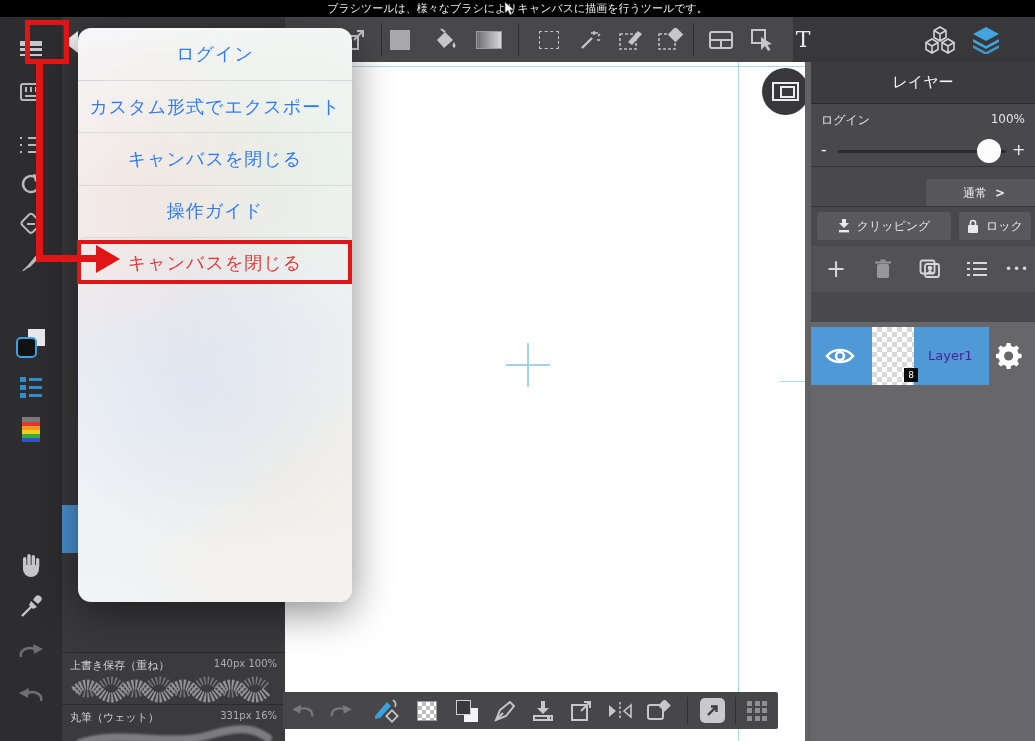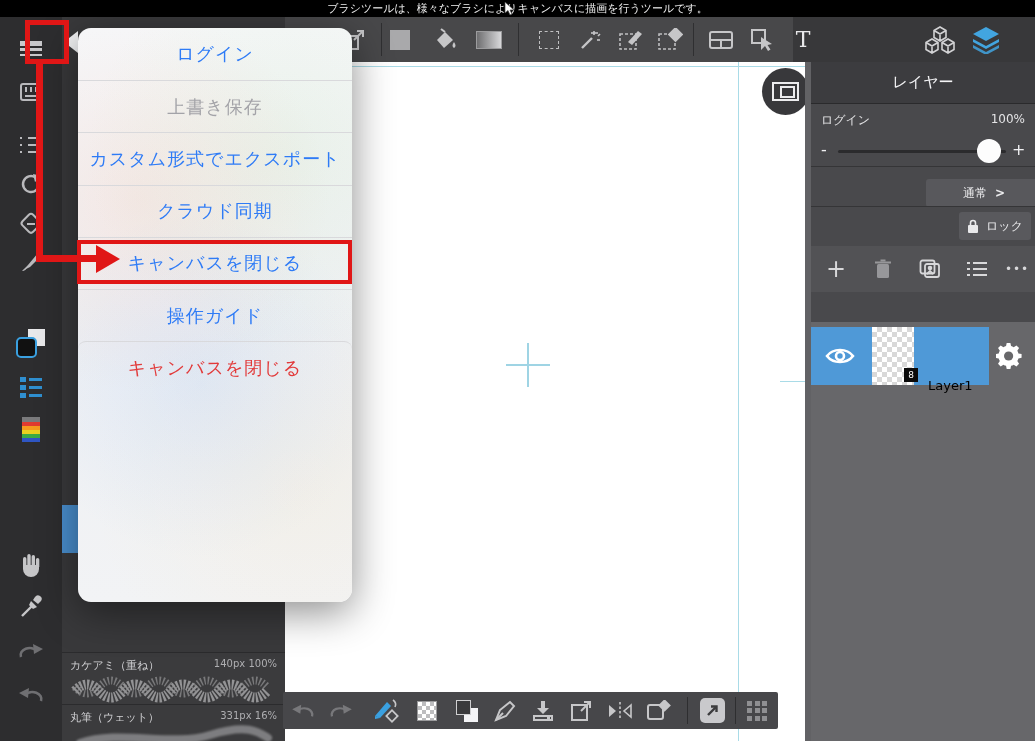--- a/index.html
+++ b/index.html
@@ -59,21 +59,21 @@
   .rp-iconrow { position:absolute; left:6px; top:184px; width:224px; height:46px; background:#525255; }
   .rp-ico { position:absolute; top:0; height:46px; width:40px; display:flex; align-items:center; justify-content:center; color:#d8d8da; }
   .layer-list-label { position:absolute; left:6px; top:230px; width:224px; height:30px; background:#525255; color:#f0f0f2; font-size:12px; font-weight:bold; display:flex; align-items:center; padding-left:10px; }
   .layer-list { position:absolute; left:6px; top:260px; width:224px; height:419px; background:#67676a; }
   .layer-row-selected { position:absolute; left:0; top:5px; width:178px; height:58px; background:#4f99d7; display:flex; align-items:center; }
   .layer-thumb { position:absolute; left:61px; top:0; width:42px; height:58px; background:#fff;
     background-image: linear-gradient(45deg,#d8d8d8 25%,transparent 25%,transparent 75%,#d8d8d8 75%),
                       linear-gradient(45deg,#d8d8d8 25%,transparent 25%,transparent 75%,#d8d8d8 75%);
     background-size:10px 10px; background-position:0 0,5px 5px; }
   .layer-badge { position:absolute; left:93px; top:41px; width:14px; height:14px; background:#0a0a0a; color:#fff; font-size:9px; display:flex; align-items:center; justify-content:center; }
-  .layer-name { position:absolute; left:117px; top:21px; color:#000000; font-size:13px;margin-top:30px; }
+  .layer-name { position:absolute; left:117px; top:21px; color:#4c1d95; font-size:13px; }
   .slider-track { position:absolute; left:33px; top:88px; width:168px; height:3px; background:#2b2b2d; border-radius:2px; }
   .slider-handle { position:absolute; left:172px; top:77px; width:24px; height:24px; border-radius:50%; background:#fdfdfd; }
   .slider-sign { position:absolute; color:#f0f0f2; font-size:16px; top:78px; }
 
   
   .bottom-toolbar { left:283px; top:692px; width:495px; height:37px; background:#47474a; border-radius:2px; z-index:3; }
   .bb-icon { position:absolute; top:0; height:37px; width:36px; display:flex; align-items:center; justify-content:center; color:#c7c7c9; }
   .bb-div { position:absolute; top:5px; width:1px; height:27px; background:#2e2e30; }
   .checker-sq { width:20px; height:20px; background:#fff;
     background-image: linear-gradient(45deg,#bdbdbf 25%,transparent 25%,transparent 75%,#bdbdbf 75%),
@@ -313,21 +313,21 @@
         <polygon points="11,3 1,8 10,13" fill="#6f6f72"></polygon>
       </svg>
   </span>
 </div>
 
 <div class="abs brush-panel">
   <div class="brush-sliver-selected"></div>
 
 
   <div class="brush-row" style="top:635px;height:52px">
-    <span class="brush-name">カケアミ（重ね）</span>
+    <span class="brush-name">上書き保存（重ね）</span>
     <span class="brush-meta"><span>140px</span> <span>100%</span></span>
     <svg class="brush-stroke" width="205" height="30" viewBox="0 0 205 30">
       <g stroke="#a9a9ab" fill="none" opacity="0.8">
         <path d="M5 18 q12 -13 24 0 t24 0 t24 0 t24 0 t24 0 t24 0 t24 0 t24 0" stroke-width="10" stroke-dasharray="2 1.5"></path>
         <path d="M5 14 q12 13 24 0 t24 0 t24 0 t24 0 t24 0 t24 0 t24 0 t24 0" stroke-width="8" stroke-dasharray="1.5 2" opacity="0.7"></path>
       </g>
     </svg>
   </div>
 
   <div class="brush-row" style="top:687px;height:54px">
@@ -363,20 +363,27 @@
   <div class="abs slider-handle"></div>
   <span class="abs slider-sign" style="left:207px">+</span>
 
   <div class="abs rp-divider" style="top:104px"></div>
   <div class="blend-box">
     <span>通常</span>
     <span style="font-weight:bold">&gt;</span>
   </div>
 
   <div class="abs rp-divider" style="top:144px"></div>
+  <div class="rp-btn" style="left:12px;top:150px;width:134px">
+    <svg width="12" height="14" viewBox="0 0 12 14">
+        <polygon points="6,9 1,4 4,4 4,0 8,0 8,4 11,4" fill="#e9e9eb"></polygon>
+        <rect x="1" y="11" width="10" height="2.4" fill="#e9e9eb"></rect>
+      </svg>
+    <span>クリッピング</span>
+  </div>
   <div class="rp-btn" style="left:154px;top:150px;width:72px">
     <svg width="12" height="14" viewBox="0 0 12 14">
         <rect x="1" y="6" width="10" height="8" rx="1" fill="#e9e9eb"></rect>
         <path d="M3.5 6 V4 a2.5 2.5 0 0 1 5 0 V6" fill="none" stroke="#e9e9eb" stroke-width="1.6"></path>
       </svg>
     <span>ロック</span>
   </div>
 
   <div class="rp-iconrow">
     <span class="rp-ico" style="left:5px;font-size:24px">+</span>
@@ -513,23 +520,21 @@
         <i></i>
         <i></i>
         <i></i>
       </span>
   </span>
 </div>
 
 <div class="abs popover-arrow"></div>
 <div class="abs popover">
   <div class="menu-item">ログイン</div>
-  <div class="menu-item disabled">上書き保存</div>
   <div class="menu-item">カスタム形式でエクスポート</div>
-  <div class="menu-item">クラウド同期</div>
   <div class="menu-item">キャンバスを閉じる</div>
   <div class="menu-item">操作ガイド</div>
   <div class="menu-item destructive">キャンバスを閉じる</div>
 </div>
 
 <div class="abs anno anno-box1"></div>
 <div class="abs anno anno-vline"></div>
 <div class="abs anno anno-hline"></div>
 <div class="abs anno anno-head"></div>
 <div class="abs anno anno-box2"></div>

